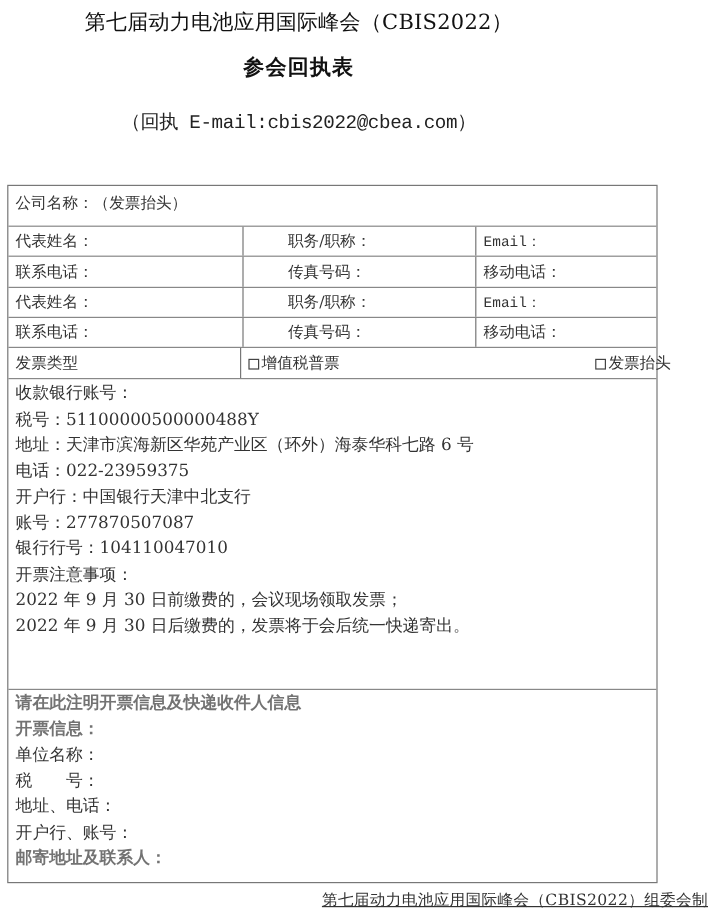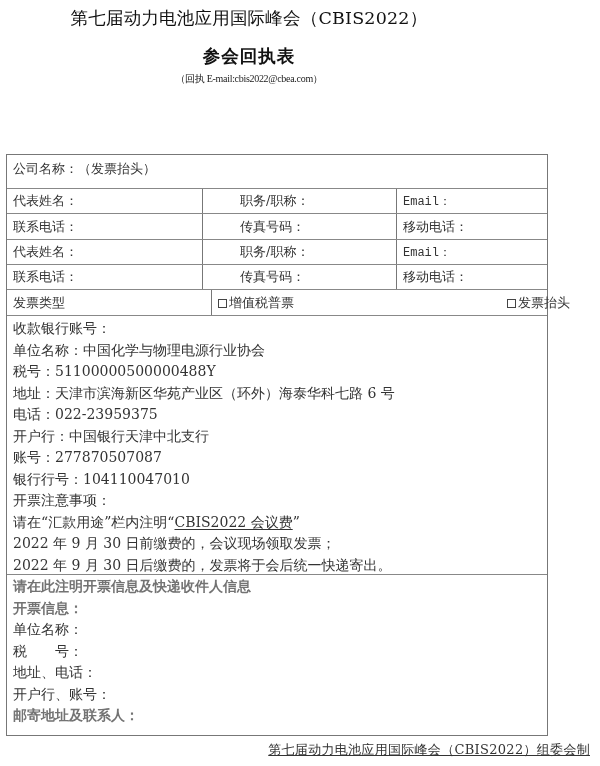--- a/index.html
+++ b/index.html
@@ -28,23 +28,23 @@
       font-size: 17.5px;
       letter-spacing: 0.2px;
     }
     .title-sub {
       top: 44px;
       font-size: 17.5px;
       font-weight: bold;
       letter-spacing: 1px;
     }
     .title-email {
-      top: 72px;
-      font-size: 10px;
-      font-family: Liberation Serif, serif;
+      top: 92px;
+      font-size: 16px;
+      font-family: Liberation Mono, monospace;
       letter-spacing: -0.3px;
       color: #222;
     }
     .form {
       position: absolute;
       left: 6px;
       top: 154px;
       width: 542px;
       height: 582px;
       border: 1.5px solid #777;
@@ -198,45 +198,41 @@
       </div>
     <div class="cell c3">
         <span>移动电话：</span>
       </div>
   </div>
 
   <div class="row" style="top:135px; height:26px;">
     <div class="cell c1">
         <span>发票类型</span>
       </div>
-    <div class="cell" style="left:204px; width:389px; border-left:1.5px solid #777; justify-content:space-between; padding-right:30px;">
+    <div class="cell" style="left:193px; width:389px; border-left:1.5px solid #777; justify-content:space-between; padding-right:30px;">
       <span class="opt">
         <span class="checkbox"></span>
         <span>增值税普票</span>
       </span>
       <span class="opt">
         <span class="checkbox"></span>
         <span>发票抬头</span>
       </span>
     </div>
   </div>
 
   <div class="bank">
     <div class="line">收款银行账号：</div>
-    <div class="line">单位名称：中国化学与物理电源行业协会</div>
     <div class="line">税号：51100000500000488Y</div>
     <div class="line">地址：天津市滨海新区华苑产业区（环外）海泰华科七路 6 号</div>
     <div class="line">电话：022-23959375</div>
     <div class="line">开户行：中国银行天津中北支行</div>
     <div class="line">账号：277870507087</div>
     <div class="line">银行行号：104110047010</div>
     <div class="line">开票注意事项：</div>
-    <div class="line">
-      <span>请在“汇款用途”栏内注明“</span><span class="underline">CBIS2022 会议费</span><span>”</span>
-    </div>
     <div class="line">2022 年 9 月 30 日前缴费的，会议现场领取发票；</div>
     <div class="line">2022 年 9 月 30 日后缴费的，发票将于会后统一快递寄出。</div>
   </div>
 
   <div class="invoice">
     <div class="line bold">请在此注明开票信息及快递收件人信息</div>
     <div class="line bold">开票信息：</div>
     <div class="line"><span>单位名称：</span></div>
     <div class="line"><span>税　　号：</span></div>
     <div class="line"><span>地址、电话：</span></div>

